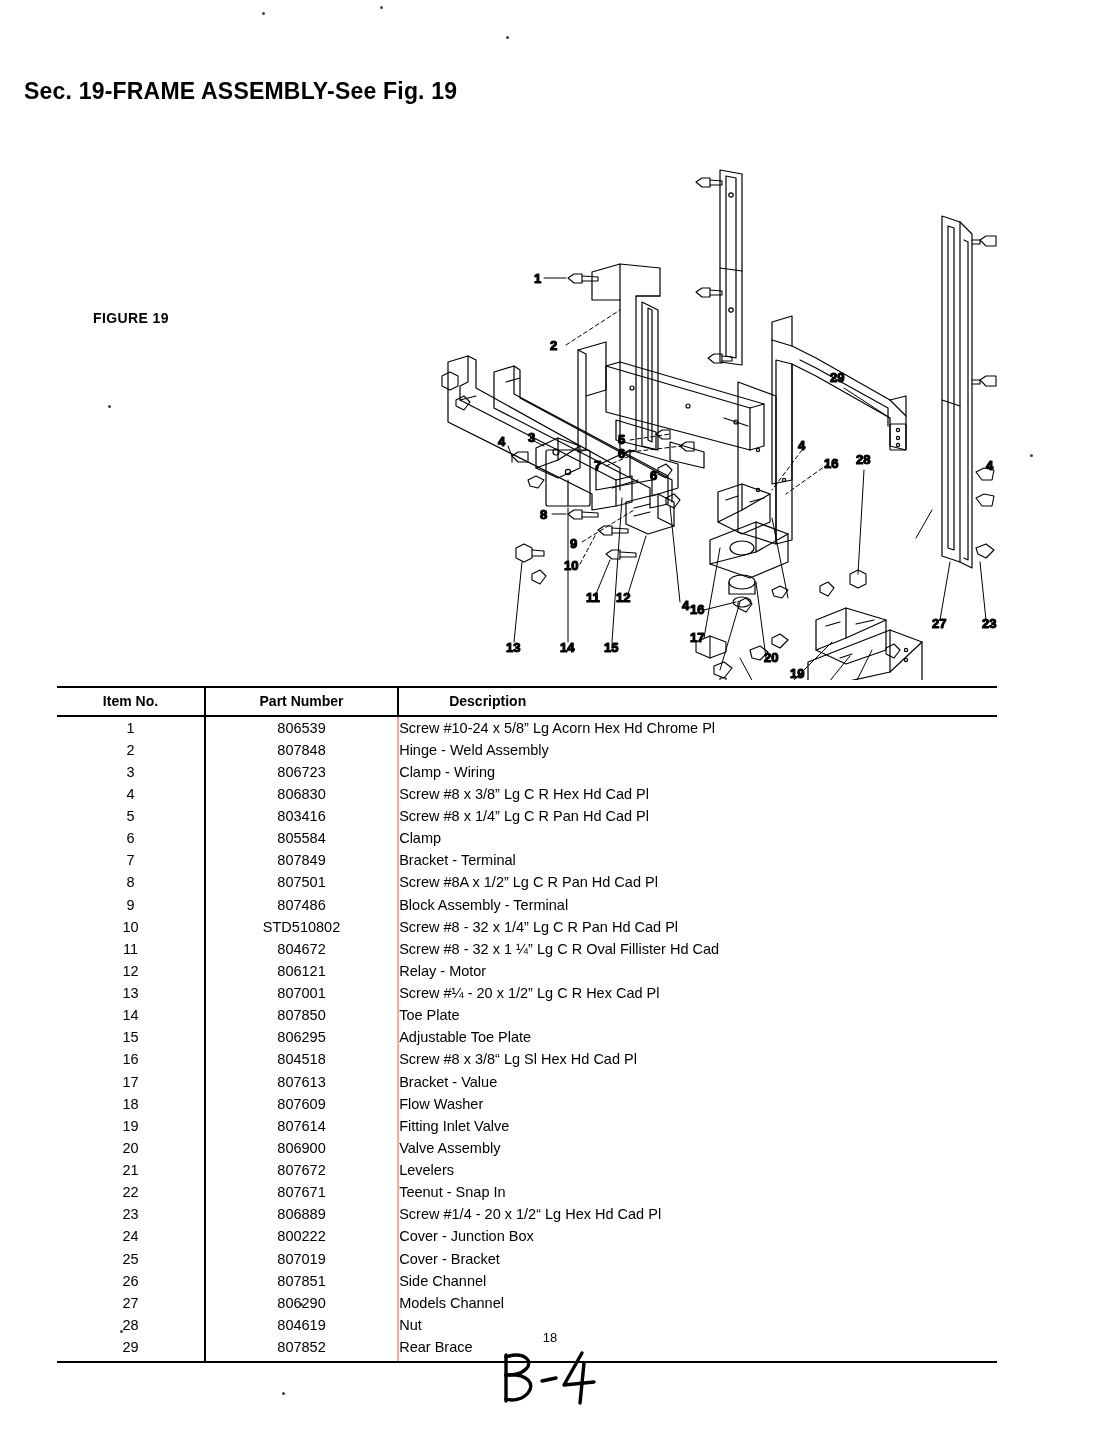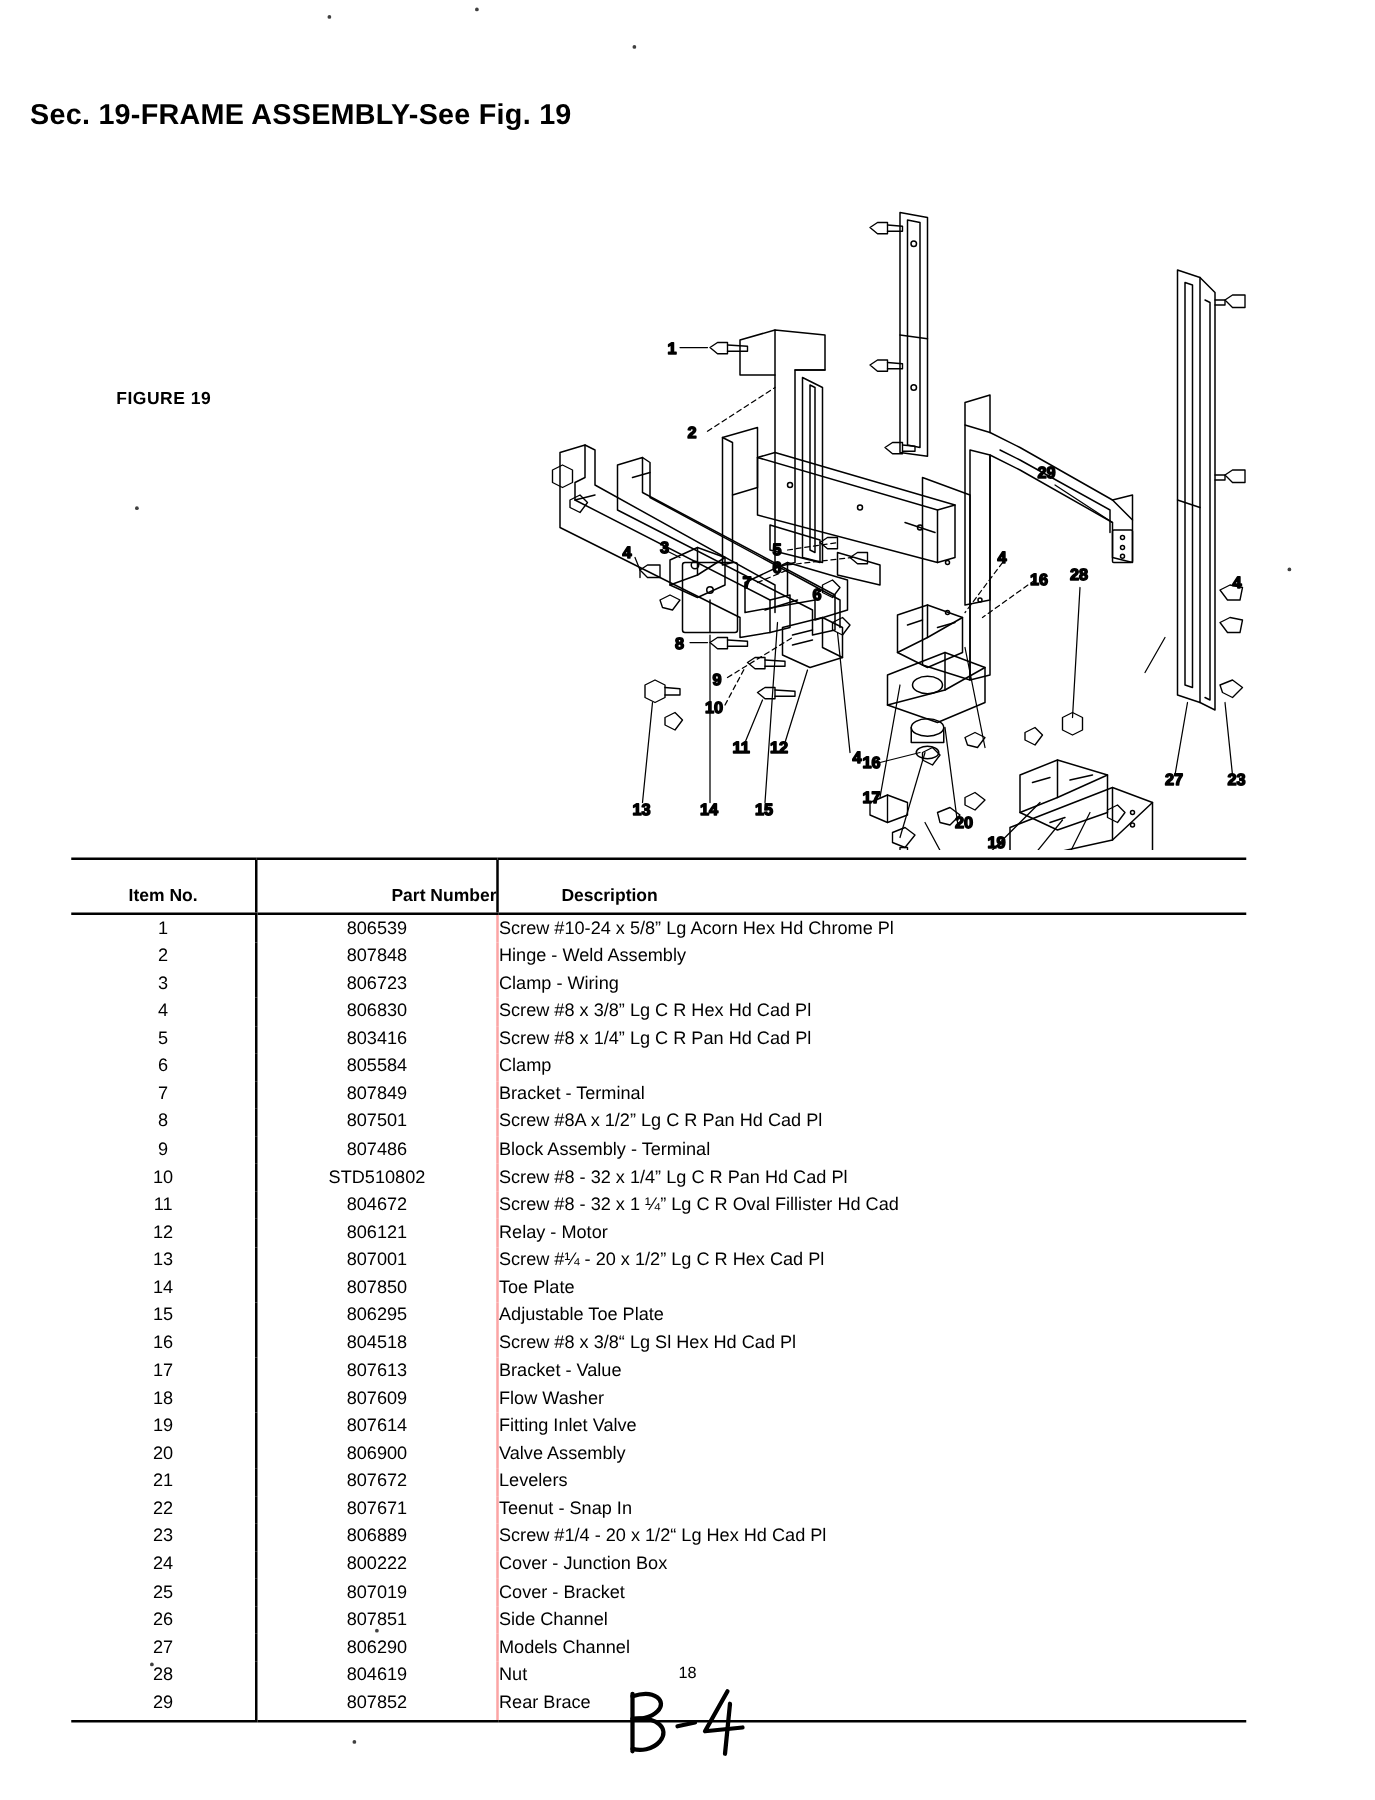--- a/index.html
+++ b/index.html
@@ -68,26 +68,26 @@
     width: 940px;
   }
   table.parts {
     width: 940px;
     border-collapse: collapse;
     font-size: 14.5px;
   }
   table.parts thead th {
     font-size: 14px;
     font-weight: bold;
-    padding: 20px 0 6px 0;
+    padding: 5px 0 6px 0;
     border-bottom: 2.5px solid #000;
   }
   table.parts thead tr.toprule th { padding: 0; height: 0; border-top: 2.5px solid #000; border-bottom: none; }
   .col-item   { width: 156px; text-align: center; }
-  .col-part   { width: 200px; text-align: right; border-left: 2px solid #000; margin-top: 20px; }
+  .col-part   { width: 200px; text-align: center; border-left: 2px solid #000; margin-top: 20px; }
   .col-desc   { width: 584px; text-align: left; padding-left: 50px !important; border-left: 2px solid #000; }
 
   table.parts tbody td {
     padding: 1.5px 0;
     line-height: 1.32;
     font-size: 14.5px;
   }
   td.t-item { text-align: center; width: 156px; }
   td.t-part { text-align: center; width: 200px; border-left: 2px solid #000; }
   td.t-desc { text-align: left; width: 584px; padding-left: 50px; border-left: 2px solid #fca5a5; }

